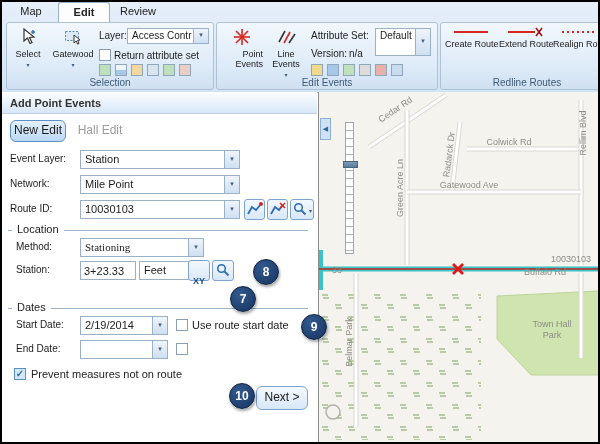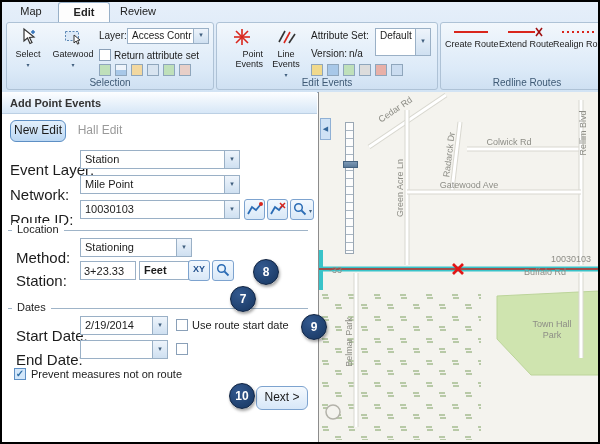--- a/index.html
+++ b/index.html
@@ -23,33 +23,33 @@
   .dd .arr i{font-style:normal;position:absolute;left:0;right:0;top:50%;margin-top:-5px;}
   .tin{position:absolute;background:#fff;border:1px solid #9ab0c6;box-sizing:border-box;font-size:11px;padding:0 3px;font-family:inherit;color:#1c1c1c;}
   .cb{position:absolute;width:12px;height:12px;background:#fff;border:1px solid #8aa0b8;box-sizing:border-box;font-size:10px;line-height:10px;text-align:center;color:#2e6da4;font-weight:bold;}
   .cb.checked{background:#d3e7fa;border-color:#5d8fc4;}
   .cblbl{position:absolute;font-size:11px;color:#1c1c1c;white-space:nowrap;}
   
   .panel-header{position:absolute;left:0;top:90px;width:315px;height:22px;background:linear-gradient(#fdfeff,#d7e7f7);border-bottom:1px solid #bcd0e4;font-size:11px;font-weight:bold;color:#333;line-height:22px;padding-left:8px;box-sizing:border-box;}
   .btn{position:absolute;border:1px solid #7da3cf;border-radius:6px;background:linear-gradient(#f4f9fe,#d7e7f8);font-size:12px;text-align:center;color:#1b1b1b;cursor:default;}
   .btn.primary{background:linear-gradient(#e3f0fc,#bcd8f3);border-color:#5d8fc4;}
   .btn.ghost{border-color:transparent;background:none;color:#9a9a9a;}
-  .plbl{position:absolute;font-size:15px;color:#1c1c1c;white-space:nowrap;margin-top:8px;}
+  .plbl{position:absolute;font-size:10px;color:#1c1c1c;white-space:nowrap;}
   .rule{position:absolute;border-top:1px solid #9fb4c8;height:0;}
   .rule span{position:absolute;left:4px;top:-8px;background:#fff;padding:0 5px;font-size:11px;color:#1c1c1c;}
   .icobtn{position:absolute;border:1px solid #7da3cf;border-radius:3px;background:linear-gradient(#f2f8fe,#d9e8f7);box-sizing:border-box;cursor:default;}
   .icobtn svg{display:block;margin:2px auto 0;}
   .callout{position:absolute;width:24px;height:24px;border-radius:50%;background:radial-gradient(circle at 35% 30%,#33598f,#16355f);border:1px solid #0d2140;color:#fff;font-size:12px;font-weight:bold;text-align:center;line-height:24px;box-shadow:1px 2px 3px rgba(0,0,0,.35);z-index:60;}
   
   .map{position:absolute;left:316px;top:90px;width:280px;height:350px;background:#f4f3ee;border-left:1px solid #8c8c8c;overflow:hidden;}
   .map svg text{font-family:"Liberation Sans",sans-serif;font-size:9px;fill:#8d8d86;}
   .collapse{position:absolute;left:1px;top:26px;width:11px;height:22px;background:#cfe2f5;border:1px solid #8fb0d5;box-sizing:border-box;font-size:7px;color:#34679a;text-align:center;line-height:20px;z-index:5;}
   .slider{position:absolute;left:26px;top:30px;width:9px;height:132px;background:repeating-linear-gradient(#fdfdfd 0 7px,#a9b6c2 7px 8px);border:1px solid #9aa7b4;box-sizing:border-box;z-index:5;}
   .slider-handle{position:absolute;left:-3px;top:38px;width:13px;height:5px;background:linear-gradient(#7d99b5,#5c7b9a);border:1px solid #46637f;}
-  .xy{font-size:9px;font-weight:bold;color:#1f4e8c;display:block;text-align:center;line-height:17px;}
+  .xy{font-size:9px;font-weight:bold;color:#1f4e8c;display:block;text-align:center;line-height:17px;margin-top:12px;}
 </style>
 </head>
 <body>
 
 <div id="app">
 
   <div class="ribbon">
     <div class="tab" style="left:6px;width:46px;">Map</div>
     <div class="tab active" style="left:56px;width:50px;">Edit</div>
     <div class="tab" style="left:110px;width:52px;">Review</div>
@@ -200,29 +200,29 @@
       <circle cx="5.5" cy="5.5" r="3.8" fill="#e8f2fb" stroke="#2b6cb5" stroke-width="1.5"></circle>
       <line x1="8.5" y1="8.5" x2="12.5" y2="12.5" stroke="#2b6cb5" stroke-width="1.8"></line>
     </svg>
     <span style="position:absolute;right:1px;top:7px;font-size:6px;color:#41607f;">▾</span>
   </div>
 
   <div class="rule" style="left:6px;top:228px;width:300px;">
     <span>Location</span>
   </div>
   <span class="plbl" style="left:14px;top:239px;">Method:</span>
-  <div class="dd" style="left:78px;top:236px;width:112px;height:19px;">
+  <div class="dd" style="left:78px;top:236px;width:124px;height:19px;font-family:Liberation Serif, serif;">
     <span class="txt">Stationing</span>
     <span class="arr">
         <i>▾</i>
       </span>
   </div>
   <span class="plbl" style="left:14px;top:262px;">Station:</span>
   <input class="tin" style="left: 78px; top: 259px; width: 56px; height: 19px;" value="3+23.33">
-  <div class="dd" style="left:137px;top:259px;width:65px;height:19px;font-weight:bold;">
+  <div class="dd" style="left:137px;top:259px;width:65px;height:19px;">
     <span class="txt">Feet</span>
     <span class="arr">
         <i>▾</i>
       </span>
   </div>
   <div class="icobtn" style="left:186px;top:258px;width:22px;height:21px;">
     <span class="xy">XY</span>
   </div>
   <div class="icobtn" style="left:210px;top:258px;width:22px;height:21px;">
     <svg width="14" height="14" viewBox="0 0 14 14">

